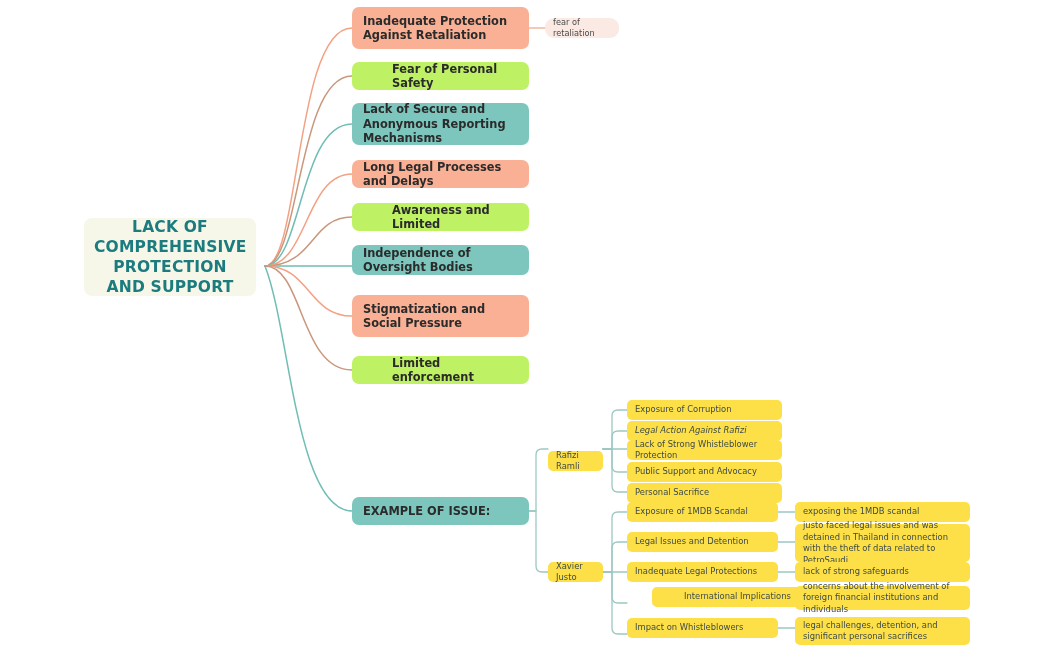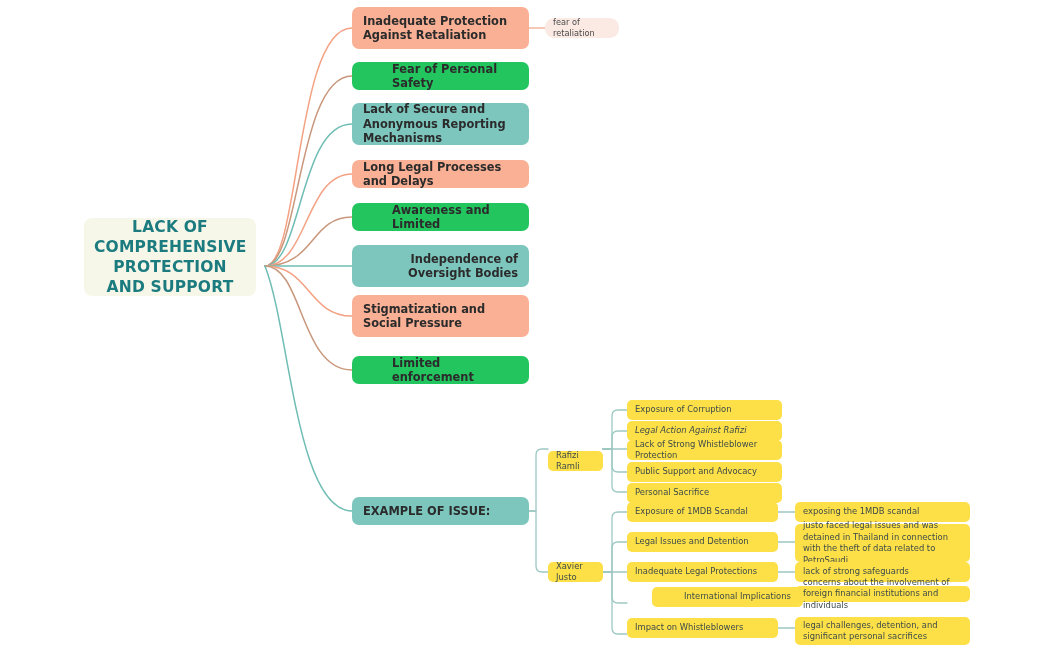--- a/index.html
+++ b/index.html
@@ -54,21 +54,21 @@
   
   .branch {
     padding: 8px 11px;
     font-size: 11.4px;
     font-weight: 700;
     line-height: 14.5px;
     color: #2b2b2b;
     border-radius: 7px;
   }
   .c-salmon { background: #f9b095; }
-  .c-tan    { background: #22c55e; padding-left: 40px; }
+  .c-tan    { background: #bef264; padding-left: 40px; }
   .c-teal   { background: #7cc6bd; }
 
   
   .annot {
     background: #fbeae4;
     padding: 4px 8px;
     font-size: 8.2px;
     font-weight: 400;
     line-height: 11px;
     color: #4a4a4a;
@@ -154,21 +154,21 @@
   </div>
 
   <div class="node branch c-salmon" style="left:352px; top:160px; width:177px; height:28px;">
     <span>Long Legal Processes and Delays</span>
   </div>
 
   <div class="node branch c-tan" style="left:352px; top:203px; width:177px; height:28px;">
     <span>Awareness and Limited</span>
   </div>
 
-  <div class="node branch c-teal" style="left:352px; top:245px; width:177px; height:42px;text-align:right;">
+  <div class="node branch c-teal" style="left:352px; top:245px; width:177px; height:30px;">
     <span>Independence of Oversight Bodies</span>
   </div>
 
   <div class="node branch c-salmon" style="left:352px; top:295px; width:177px; height:42px;">
     <span>Stigmatization and Social Pressure</span>
   </div>
 
   <div class="node branch c-tan" style="left:352px; top:356px; width:177px; height:28px;">
     <span>Limited enforcement</span>
   </div>
@@ -223,20 +223,20 @@
 
   <div class="node sub wide" style="left:795px; top:502px; width:175px; height:20px;">
     <span>exposing the 1MDB scandal</span>
   </div>
   <div class="node sub wide" style="left:795px; top:524px; width:175px; height:38px;">
     <span>justo faced legal issues and was detained in Thailand in connection with the theft of data related to PetroSaudi</span>
   </div>
   <div class="node sub wide" style="left:795px; top:562px; width:175px; height:20px;justify-content:flex-end;">
     <span> lack of strong safeguards</span>
   </div>
-  <div class="node sub wide" style="left:795px; top:586px; width:175px; height:16px;">
+  <div class="node sub wide" style="left:795px; top:586px; width:175px; height:24px;">
     <span>concerns about the involvement of foreign financial institutions and individuals</span>
   </div>
   <div class="node sub wide" style="left:795px; top:617px; width:175px; height:28px;">
     <span> legal challenges, detention, and significant personal sacrifices</span>
   </div>
 
 </div>
 
 </body></html>

